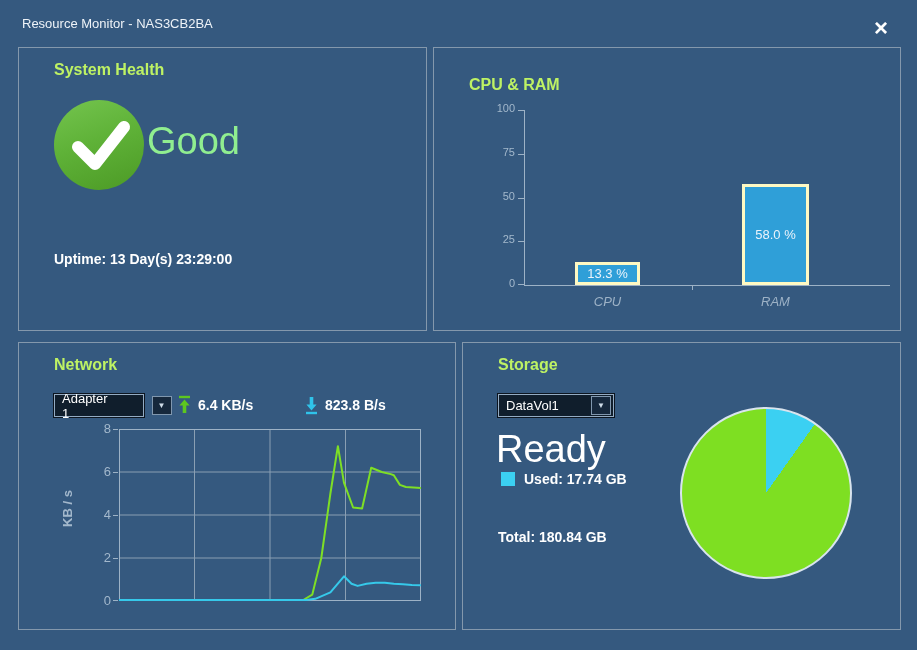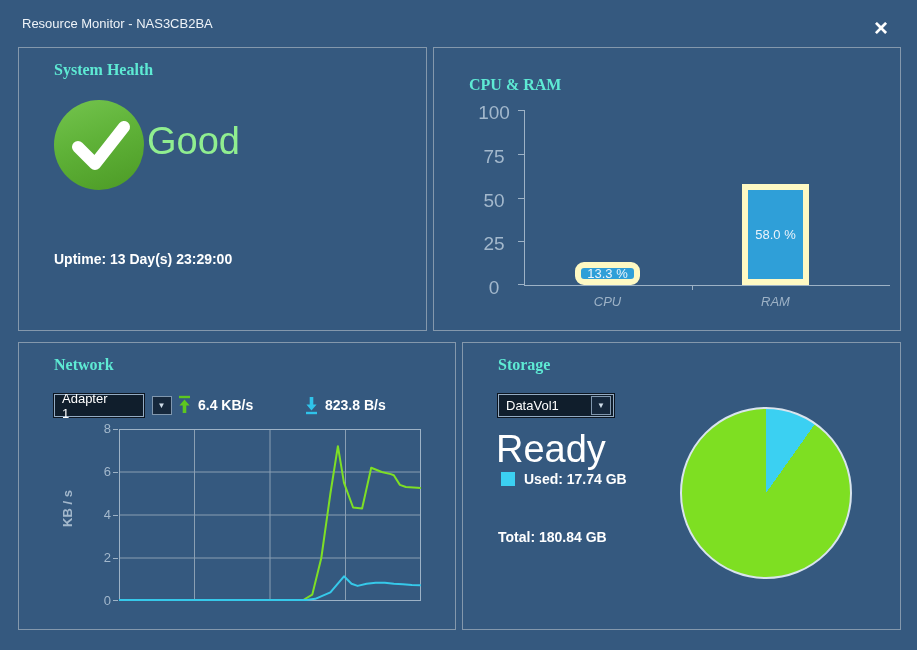--- a/index.html
+++ b/index.html
@@ -13,36 +13,36 @@
   .win-title{position:absolute;left:22px;top:16px;font-size:13px;color:#eef3f8;}
   .close-btn{position:absolute;right:24px;top:16px;width:24px;height:24px;display:flex;align-items:center;justify-content:center;cursor:pointer;}
   .close-btn span{color:#ffffff;font-size:24px;font-weight:bold;line-height:22px;}
 
   .panel{position:absolute;border:1px solid #8498ac;background:#35597f;box-sizing:border-box;}
   #panel-health{left:18px;top:47px;width:409px;height:284px;}
   #panel-cpuram{left:433px;top:47px;width:468px;height:284px;}
   #panel-network{left:18px;top:342px;width:438px;height:288px;}
   #panel-storage{left:462px;top:342px;width:439px;height:288px;}
 
-  .panel-title{position:absolute;left:35px;top:13px;font-size:16px;font-weight:bold;color:#5eead4;font-family:Liberation Serif, serif;}
+  .panel-title{position:absolute;left:35px;top:13px;font-size:16px;font-weight:bold;color:#bef264;}
   #panel-cpuram .panel-title{top:28px;text-align:right;}
 
   
   .health-circle{position:absolute;left:35px;top:52px;width:90px;height:90px;border-radius:50%;
     background:linear-gradient(160deg,#74c44e 0%,#5fb238 45%,#4c9a25 100%);}
   .health-circle svg{position:absolute;left:0;top:0;}
   .status-good{position:absolute;left:128px;top:72px;font-size:38px;color:#90ee90;}
   .uptime{position:absolute;left:35px;top:203px;font-size:14px;font-weight:600;color:#ffffff;}
 
   
   .bchart{position:absolute;left:90px;top:62px;width:365px;height:175px;
     border-left:1px solid #9db2c6;border-bottom:1px solid #9db2c6;}
-  .ytick{position:absolute;left:-52px;width:42px;text-align:center;font-size:19px;color:#a3b8cc;}
+  .ytick{position:absolute;left:-52px;width:42px;text-align:right;font-size:11px;color:#a3b8cc;}
   .ydash{position:absolute;left:-7px;width:6px;height:1px;background:#9db2c6;}
-  .bar{position:absolute;bottom:0;border:6px solid #fef9c3;box-sizing:border-box;
+  .bar{position:absolute;bottom:0;border:3px solid #fef9c3;box-sizing:border-box;
     display:flex;align-items:center;justify-content:center;}
   .bar span{font-size:13px;color:#eaf3fb;}
   #bar-cpu{left:50px;width:65px;}
   #bar-ram{left:217px;width:67px;}
   .bcat{position:absolute;top:184px;text-align:center;font-size:13px;color:#9db2c6;font-style:italic;}
   .bcat.c0{left:50px;width:65px;}
   .bcat.c1{left:217px;width:67px;}
   .midtick{position:absolute;left:167px;top:175px;width:1px;height:5px;background:#9db2c6;}
 
   
@@ -92,21 +92,21 @@
       <path d="M24 47 L41 64 L70 27" stroke="#ffffff" stroke-width="12" fill="none" stroke-linecap="round" stroke-linejoin="round"></path>
     </svg>
   </div>
   <div class="status-good">Good</div>
   <div class="uptime">Uptime: 13 Day(s) 23:29:00</div>
 </div>
 
 <div class="panel" id="panel-cpuram">
   <div class="panel-title">CPU &amp; RAM</div>
   <div class="bchart">
-    <div class="bar" id="bar-cpu" style="height: 23.275px; background: rgb(47, 159, 216); border-radius: 9px;">
+    <div class="bar" id="bar-cpu" style="height: 23.275px; background: rgb(47, 159, 216);">
       <span>13.3 %</span>
     </div>
     <div class="bar" id="bar-ram" style="height: 101.5px; background: rgb(47, 159, 216);">
       <span>58.0 %</span>
     </div>
     <div class="bcat c0">CPU</div>
     <div class="bcat c1">RAM</div>
     <div class="midtick"></div>
   <span class="ytick" style="top: 167px;">0</span>
       <i class="ydash" style="top: 174px;"></i>

